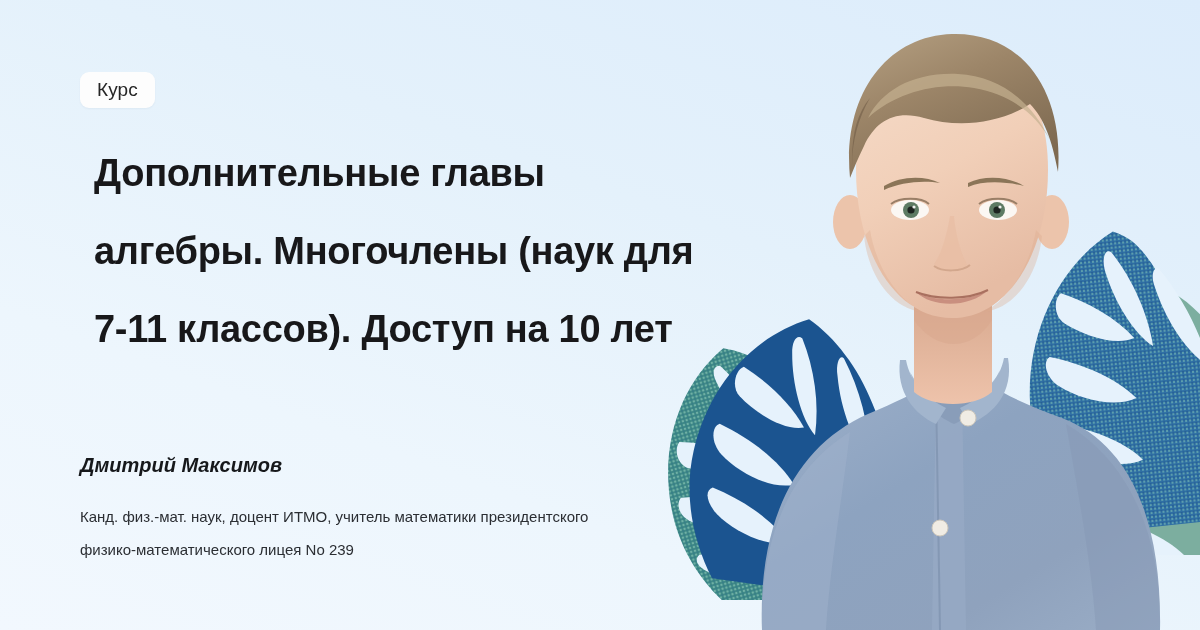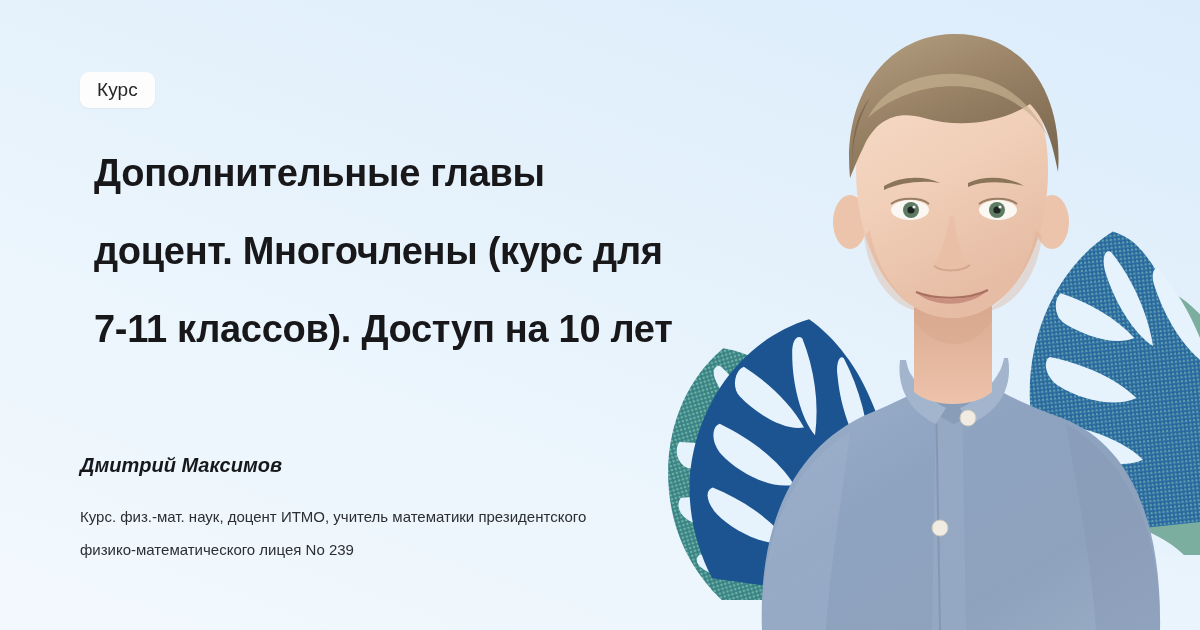--- a/index.html
+++ b/index.html
@@ -259,25 +259,25 @@
       <path d="M336 230 C 330 266, 310 298, 284 312 C 316 308, 338 274, 342 236 Z" fill="#ddab90" opacity="0.35"></path>
     </svg>
   </div>
 
   <div id="content">
 
     <div id="badge">Курс</div>
 
     <h1 id="title">
       <span class="tline">Дополнительные главы</span>
-      <span class="tline">доцент. Многочлены (курс для</span>
+      <span class="tline">алгебры. Многочлены (наук для</span>
       <span class="tline">7-11 классов). Доступ на 10 лет</span>
     </h1>
 
     <div id="author-name">Дмитрий Максимов</div>
 
     <div id="author-credentials">
-      <span class="cline">Курс. физ.-мат. наук, доцент ИТМО, учитель математики президентского</span>
+      <span class="cline">Канд. физ.-мат. наук, доцент ИТМО, учитель математики президентского</span>
       <span class="cline">физико-математического лицея No 239</span>
     </div>
 
   </div>
 </div>
 
 </body></html>

